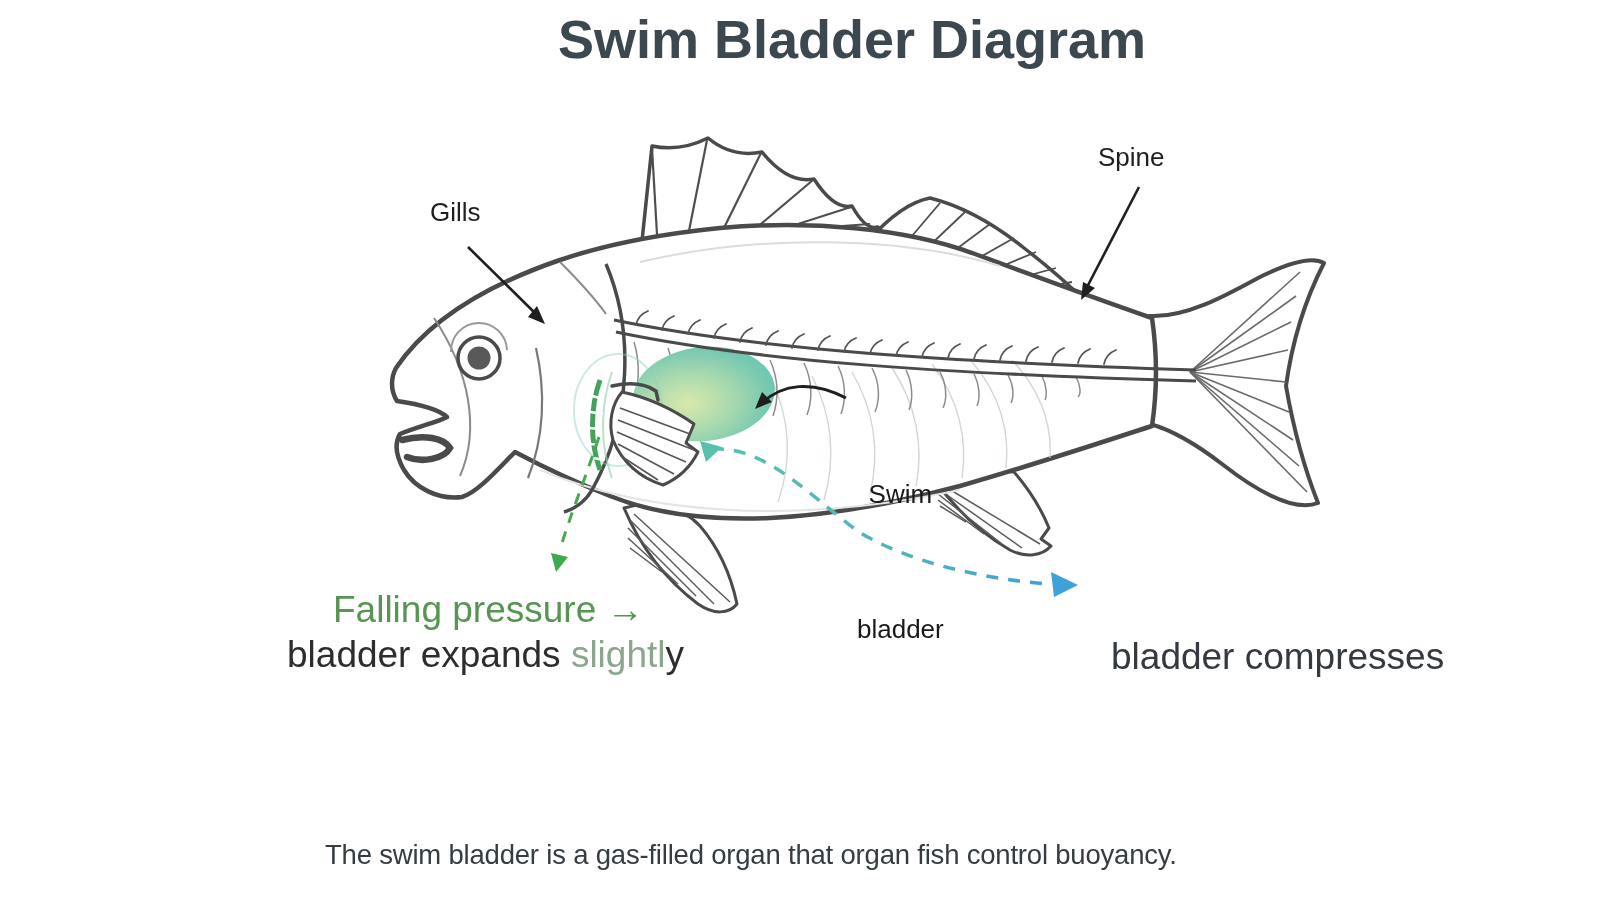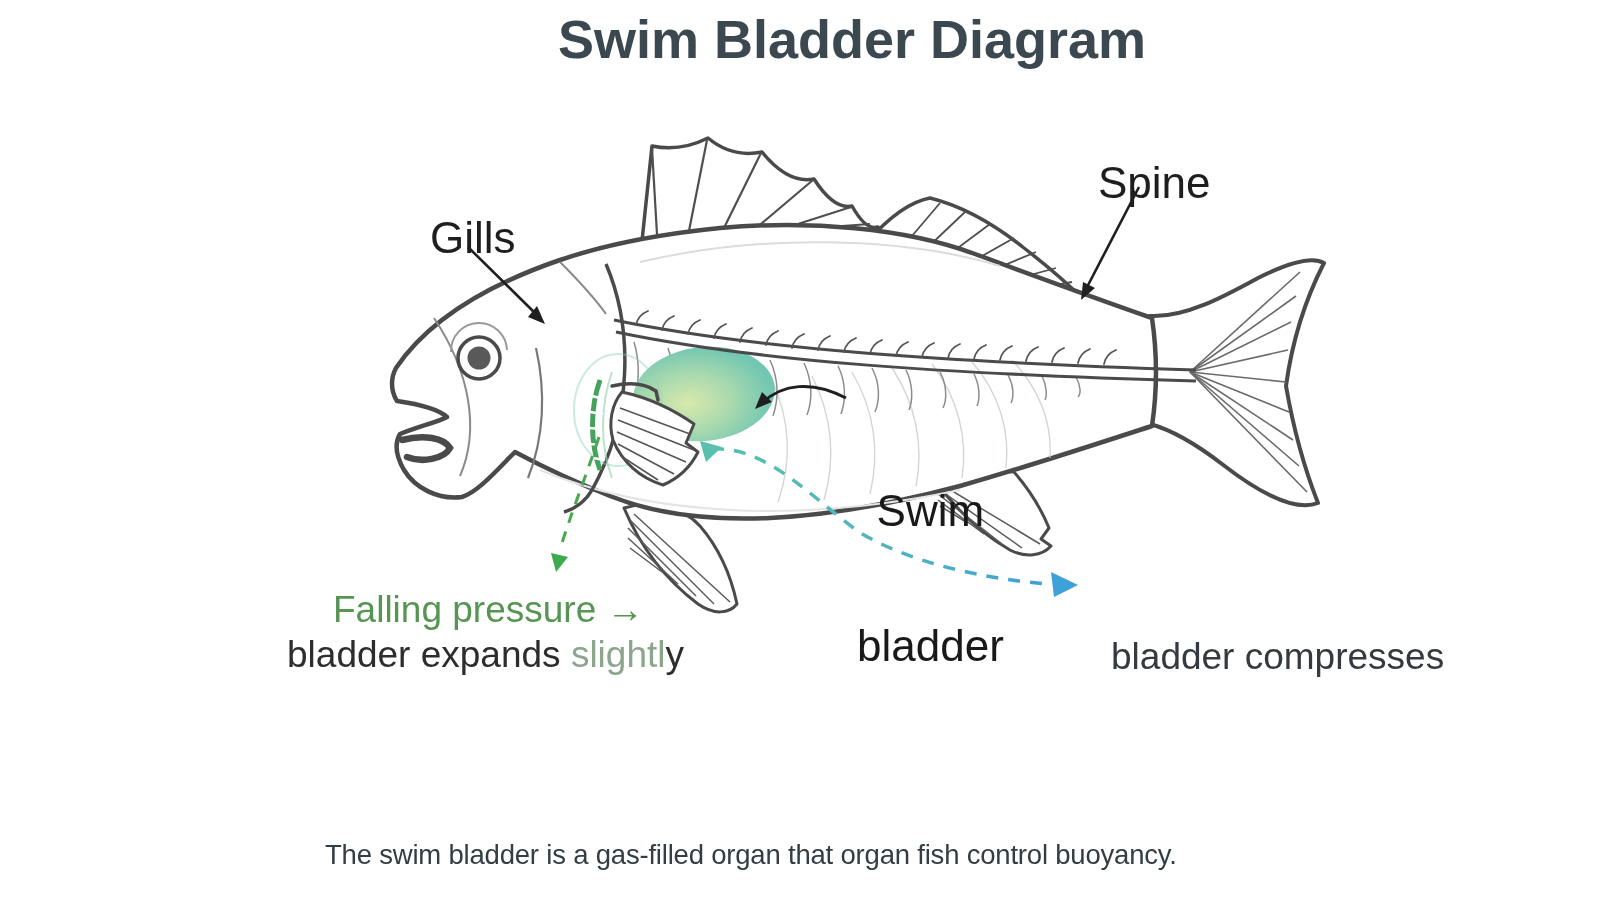--- a/index.html
+++ b/index.html
@@ -6,21 +6,21 @@
   .stage{
     position:relative;width:1448px;height:899px;background:#ffffff;
     font-family:"Liberation Sans","DejaVu Sans",sans-serif;overflow:hidden;
   }
   .stage svg{position:absolute;left:0;top:0;}
   .txt{position:absolute;white-space:pre;}
   .title{
     left:852px;top:8px;transform:translateX(-50%);
     font-size:54px;font-weight:600;color:#3b4850;letter-spacing:0px;
   }
-  .lbl{font-size:44px;color:#1e1e1e;margin-top:16px;}
+  .lbl{font-size:26px;color:#1e1e1e;}
   .lbl-gills{left:430px;top:197px;}
   .lbl-spine{left:1098px;top:142px;}
   .lbl-swim{left:857px;top:382px;line-height:45px;color:#191919;text-align:center;}
   .fall-head{left:333px;top:589px;font-size:37px;color:#579552;}
   .fall-detail{left:287px;top:634px;font-size:37px;color:#2d2d2d;}
   .fall-detail .sage{color:#8ba68c;}
   .rise-block{left:1111px;top:547px;font-size:37px;line-height:44px;color:#343a40;}
   .rise-block .blue{color:#4ba7dc;}
   .rise-block .slate{color:#6f7c98;}
   .rise-block .dark{color:#2b3a4e;}

